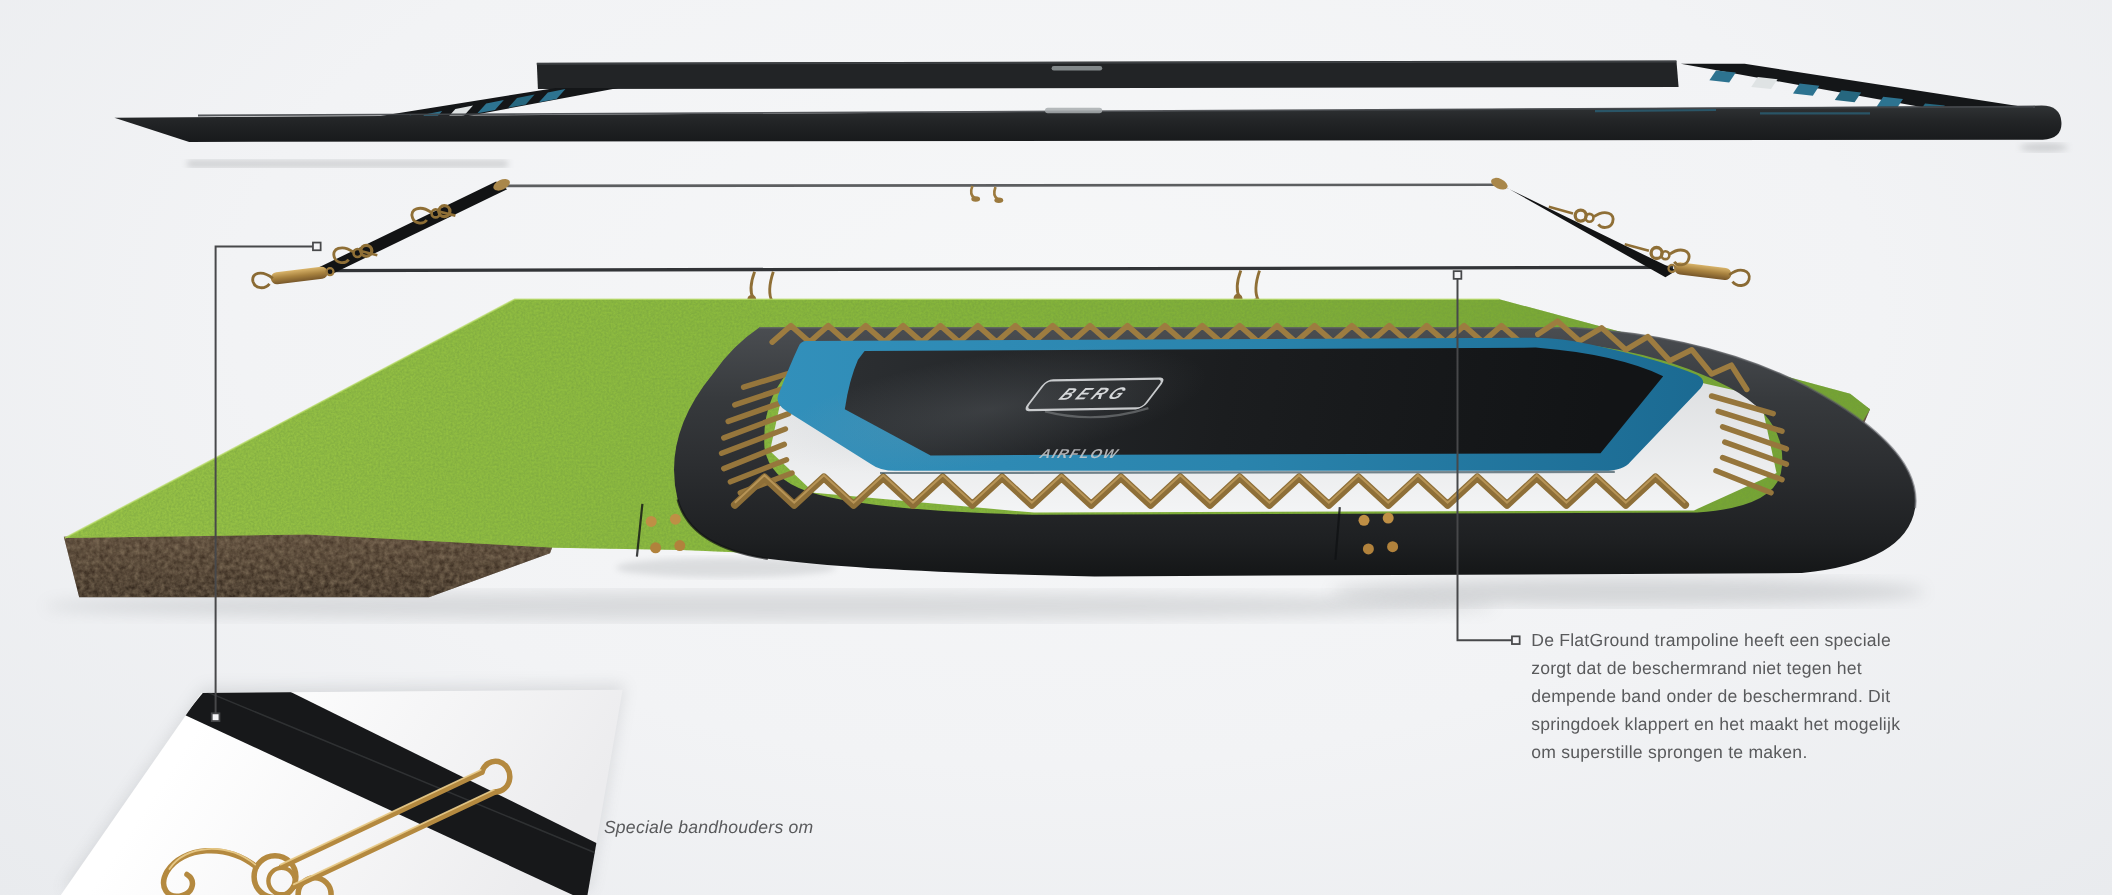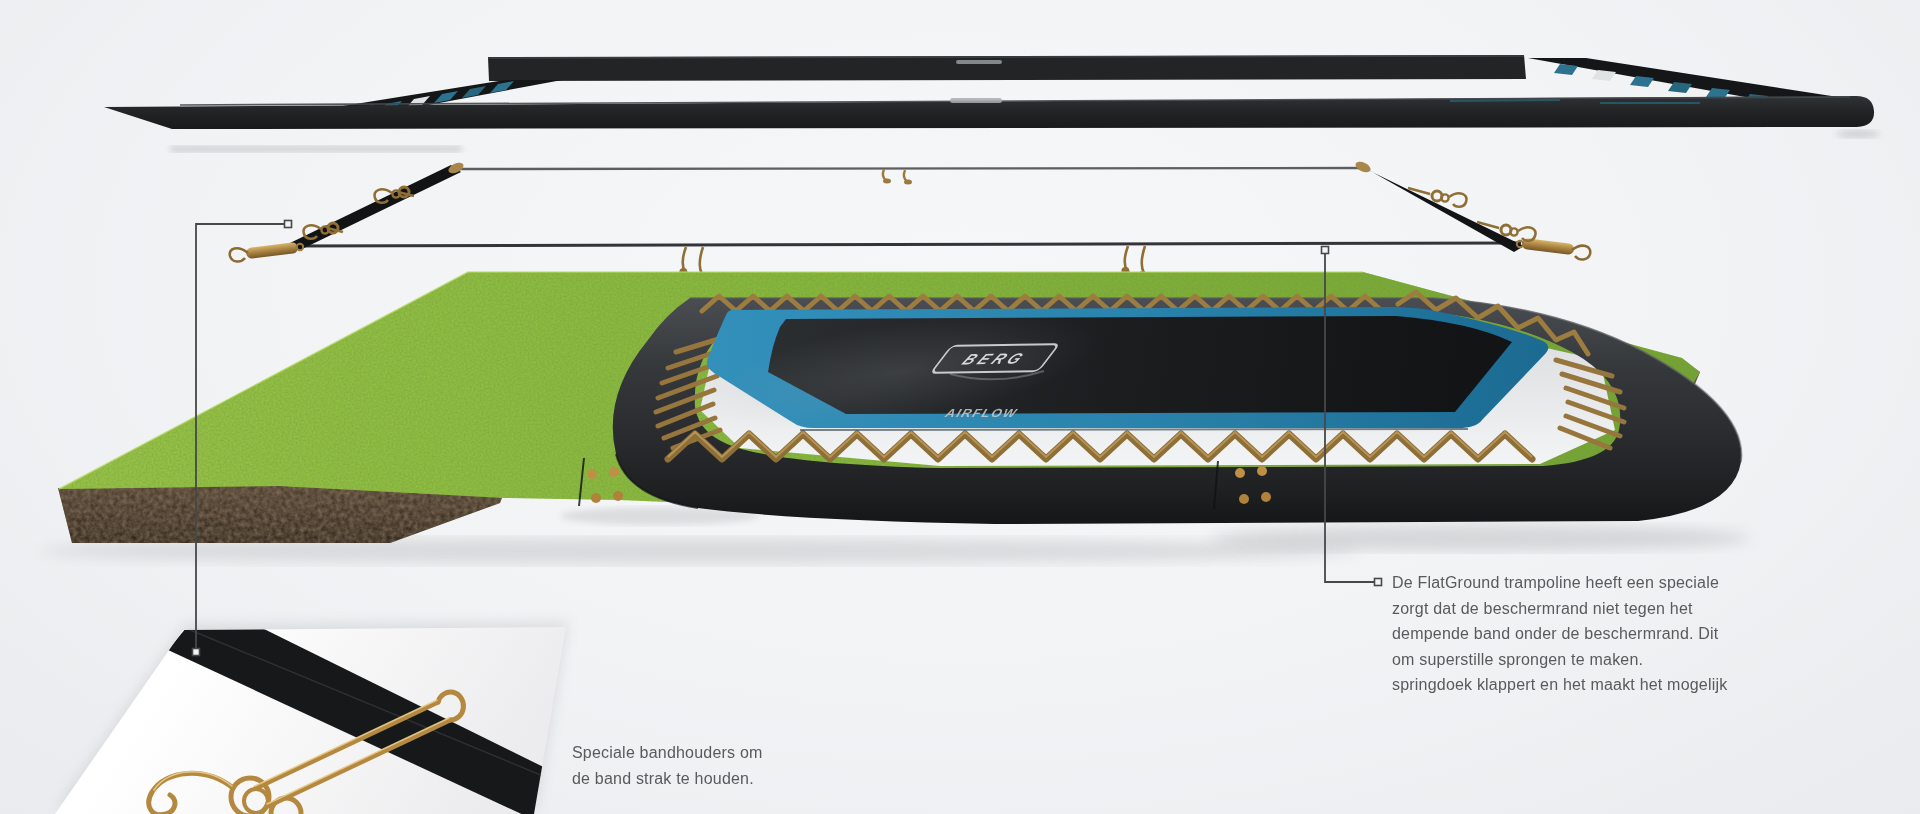--- a/index.html
+++ b/index.html
@@ -299,25 +299,24 @@
       <rect x="192.5" y="648.5" width="7" height="7"></rect>
       <rect x="1321.5" y="246.5" width="7" height="7"></rect>
       <rect x="1374.5" y="578.5" width="7" height="7"></rect>
     </g>
   </g>
 </svg>
 
 <div class="brand-logo">BERG</div>
 <div class="mat-label">AIRFLOW</div>
 
-<div class="note" style="left:572px;top:740px;">
+<div class="note" style="left:549px;top:740px;font-style:italic;">
   <div>Speciale bandhouders om</div>
-  <div>de band strak te houden.</div>
 </div>
 
 <div class="note" style="left:1392px;top:570px;">
   <div>De FlatGround trampoline heeft een speciale</div>
   <div>zorgt dat de beschermrand niet tegen het</div>
   <div>dempende band onder de beschermrand. Dit</div>
+  <div>springdoek klappert en het maakt het mogelijk</div>
   <div>om superstille sprongen te maken.</div>
-  <div>springdoek klappert en het maakt het mogelijk</div>
 </div>
 </div>
 
 </body></html>

